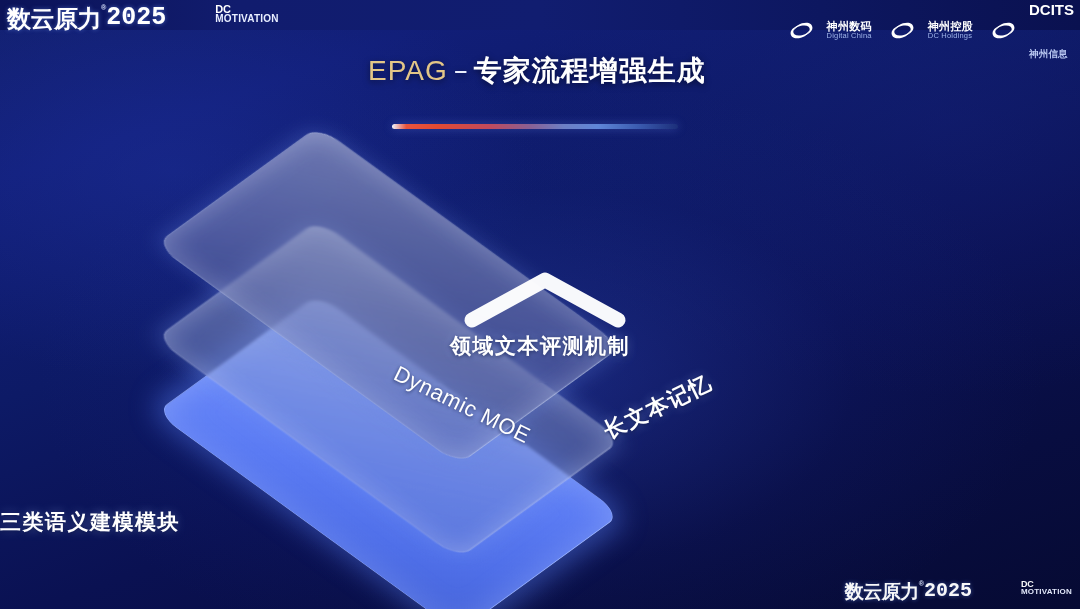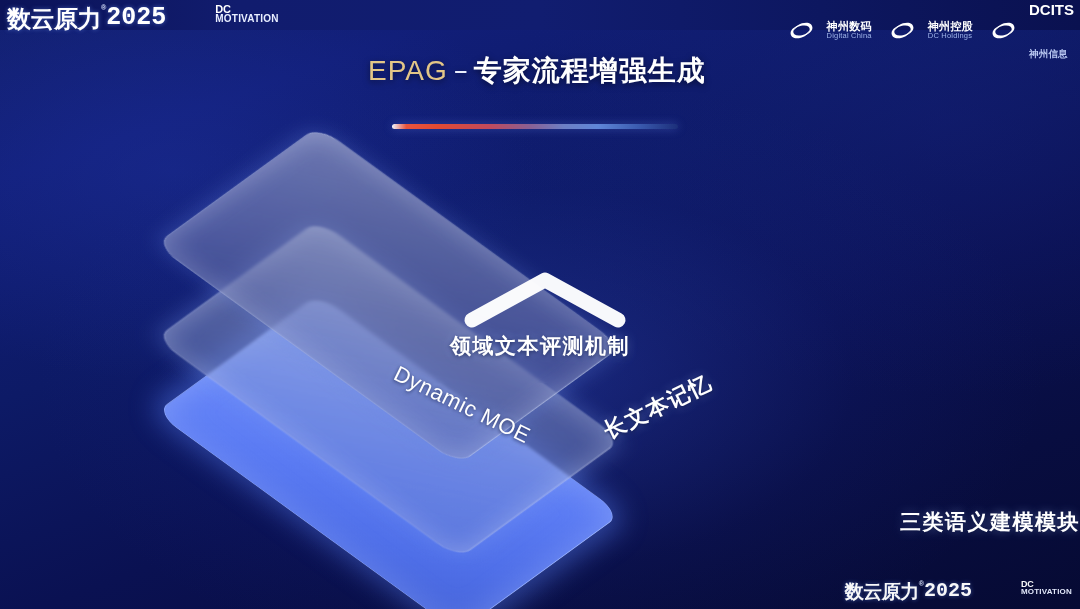--- a/index.html
+++ b/index.html
@@ -155,21 +155,21 @@
   }
 
   
   .plate-label{
     position:absolute;z-index:30;white-space:nowrap;
     color:#ffffff;font-weight:900;
     font-family:"DejaVu Sans","Liberation Sans",sans-serif;
     text-shadow:0 1px 4px rgba(10,18,60,.75), 0 0 10px rgba(160,190,255,.45);
   }
   #lblTop{left:0;right:0;top:332px;text-align:center;font-size:21px;letter-spacing:1.5px;}
-  #lblBottom{left:0;right:0;top:508px;text-align:right;font-size:21px;letter-spacing:1.5px;}
+  #lblBottom{left:0;right:0;top:508px;text-align:left;font-size:21px;letter-spacing:1.5px;}
 
   #lblMoe{
     left:372px;top:392px;width:180px;text-align:center;
     font-size:22px;font-weight:400;letter-spacing:.6px;
     font-family:"Liberation Sans","DejaVu Sans",sans-serif;
     transform:rotate(26deg);
   }
   #lblMem{
     left:578px;top:392px;width:160px;text-align:center;
     font-size:22px;letter-spacing:1.5px;

